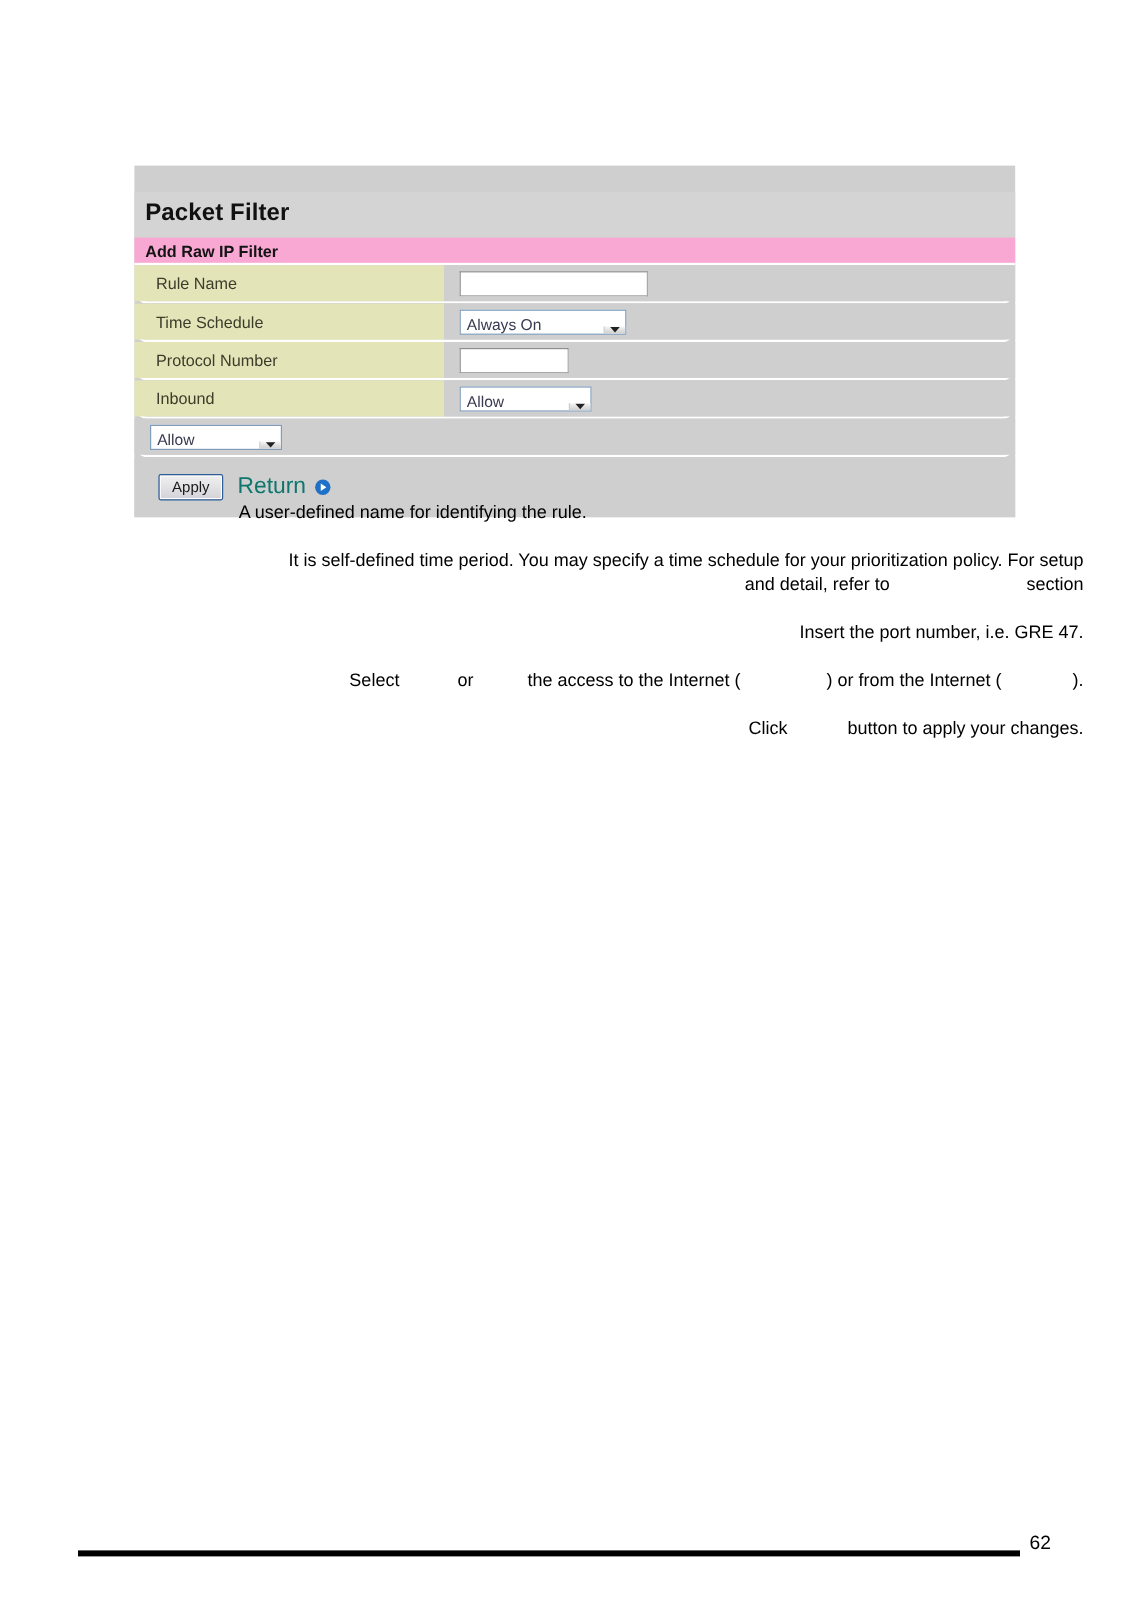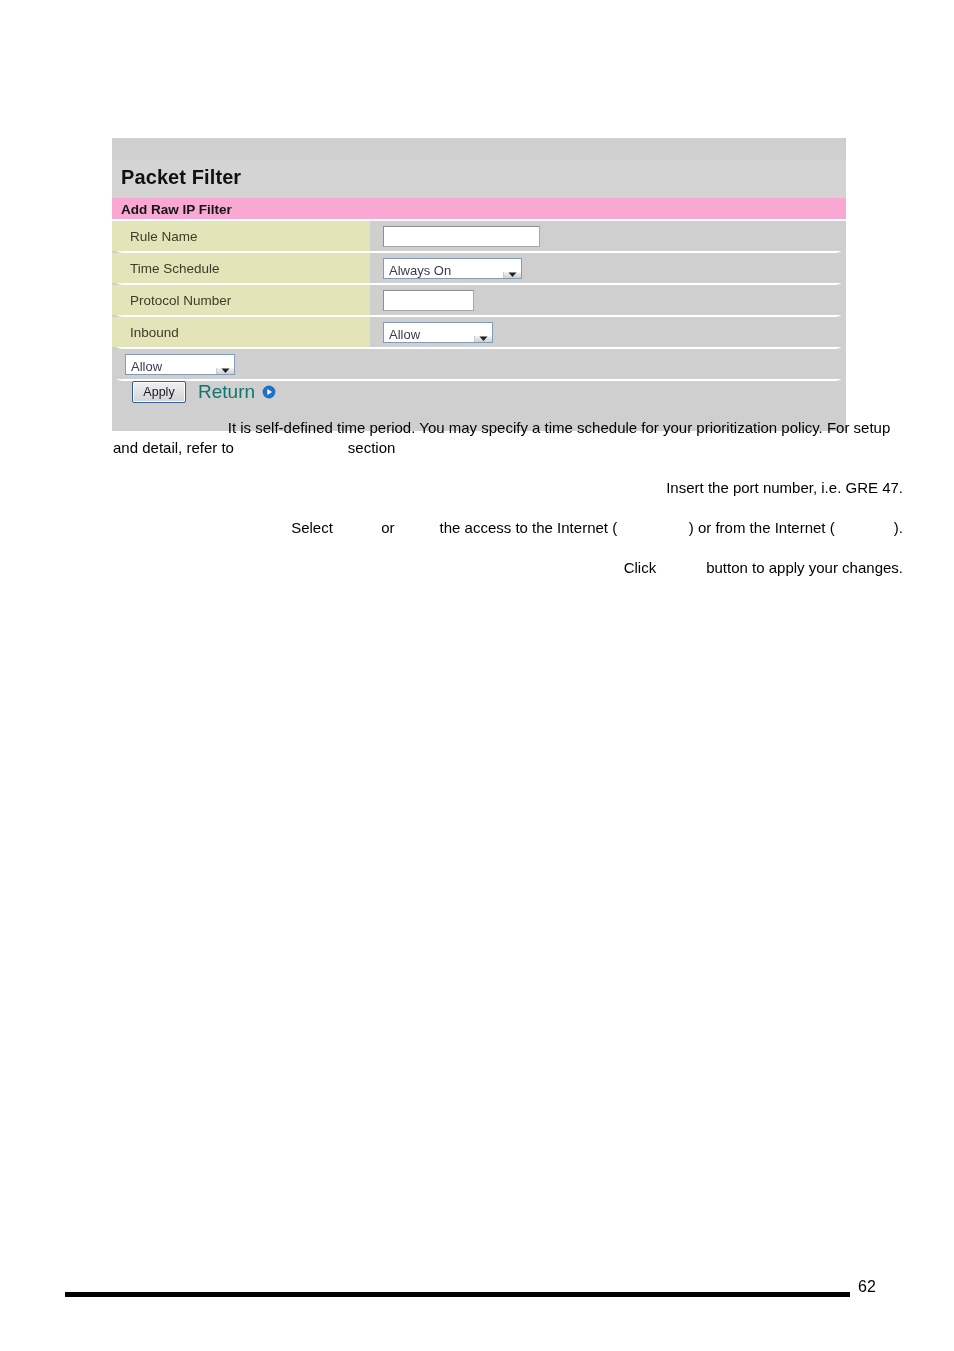--- a/index.html
+++ b/index.html
@@ -127,21 +127,21 @@
   }
   .sel-arrow svg { display: block; }
   .sel-schedule .sel-text { min-width: 78px; }
   .sel-allow .sel-text { min-width: 49px; }
 
   
   .panel-actions {
     background: #cfcfcf;
     height: 50px;
     display: flex;
-    align-items: flex-start;
+    align-items: center;
     padding-left: 20px;
     box-sizing: border-box;
   }
   .btn-apply {
     height: 22px;
     min-width: 54px;
     border: 1px solid #2f5d96;
     background: linear-gradient(to bottom, #f0f0f0 0%, #e3e3e6 48%, #d2d2d8 100%);
     border-radius: 2px;
     box-shadow: inset 0 0 0 1px #ffffff;
@@ -284,20 +284,24 @@
           <circle cx="7" cy="7" r="6.4" fill="#1e70c8"></circle>
           <path d="M5.3 3.9 L10 7 L5.3 10.1 Z" fill="#ffffff"></path>
         </svg>
       </span>
     </a>
   </div>
 </div>
 
 <div class="body-copy">
 
+  <p class="para">
+    <span class="runin">Rule Name:</span>
+    <span>A user-defined name for identifying the rule.</span>
+  </p>
 
   <p class="para">
     <span class="runin">Time Schedule:</span>
     <span>It is self-defined time period.  You may specify a time schedule for your prioritization policy. For setup and detail, refer to </span><span class="runin">Time Schedule</span><span> section</span>
   </p>
 
   <p class="para">
     <span class="runin">Protocol Number:</span>
     <span>Insert the port number, i.e. GRE 47.</span>
   </p>

